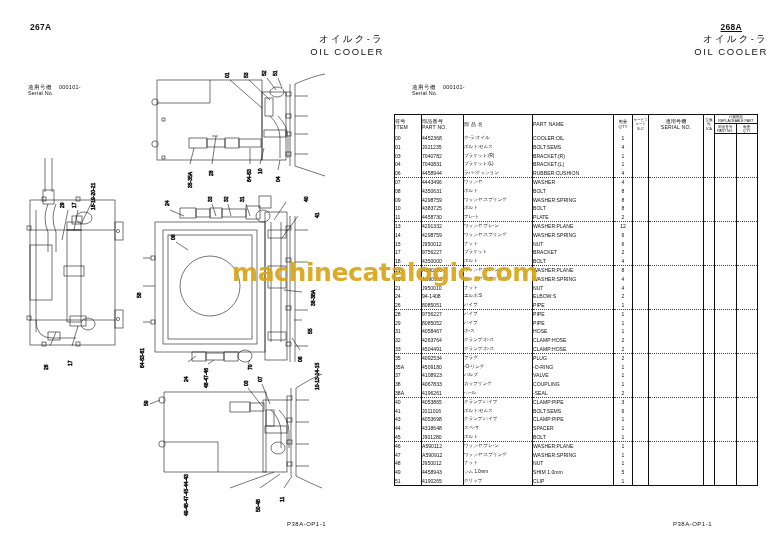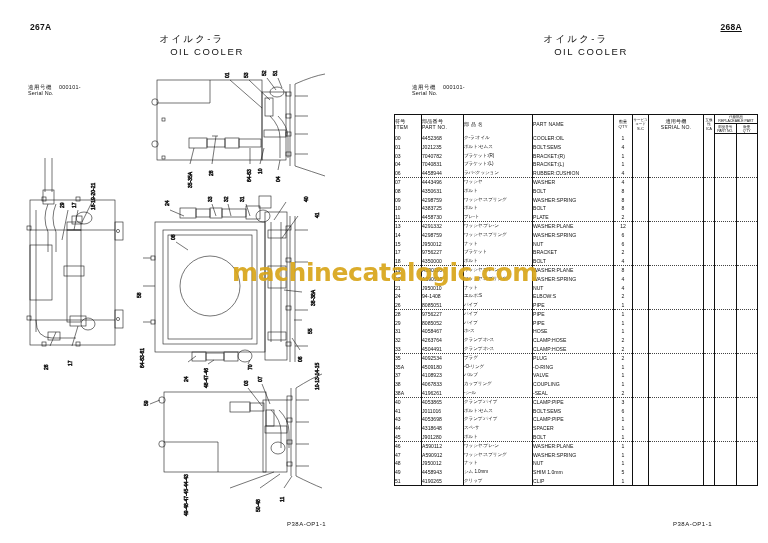--- a/index.html
+++ b/index.html
@@ -17,21 +17,21 @@
 
   
   .page-no{
     position:absolute;top:22px;font-size:8.5px;font-weight:bold;
     letter-spacing:.3px;color:#111;
   }
   .page-no.l{left:30px;}
   .page-no.r{right:26px;text-decoration:underline;}
 
   
-  .title-block{position:absolute;top:32px;left:0;width:100%;text-align:center;}
+  .title-block{position:absolute;top:32px;left:0;width:100%;text-align:right;}
   .title-jp{font-size:9.5px;letter-spacing:2.2px;line-height:13px;color:#111;}
   .title-en{font-size:9.5px;letter-spacing:1.6px;line-height:13px;color:#111;margin-left:30px;}
 
   
   .serial{position:absolute;font-size:5.4px;line-height:6.4px;color:#111;white-space:nowrap;}
   .serial .jp{letter-spacing:.6px;}
   .serial .en{letter-spacing:.2px;}
   .serial .num{margin-left:7px;letter-spacing:.3px;}
   .serial-l{top:84px;left:28px;}
   .serial-r{top:84px;left:412px;}

